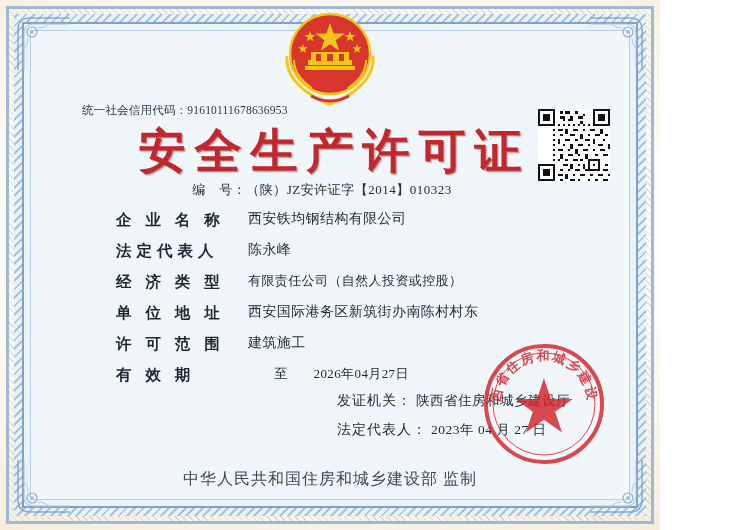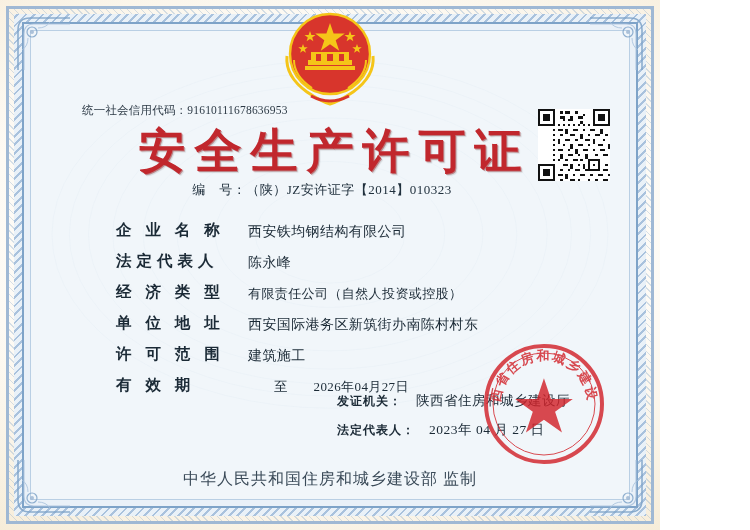--- a/index.html
+++ b/index.html
@@ -137,21 +137,21 @@
 
   
   .fields {
     position: absolute;
     left: 82px;
     top: 176px;
     right: 60px;
   }
   .row {
     display: flex;
-    align-items: flex-end;
+    align-items: flex-start;
     height: 31px;
   }
   .row .label {
     width: 132px;
     flex: 0 0 132px;
     font-size: 15.5px;
     font-weight: bold;
     color: #1b2a36;
     letter-spacing: 5px;
     white-space: nowrap;
@@ -178,25 +178,25 @@
     top: 358px;
     text-align: left;
   }
   .issue .iline {
     display: flex;
     align-items: baseline;
     height: 29px;
     white-space: nowrap;
   }
   .issue .ilabel {
-    font-size: 12px;
-    font-weight: bold;
+    font-size: 14px;
+    font-weight: normal;
     color: #1b2a36;
     letter-spacing: 1px;
-    margin-right: 14px;
+    margin-right: 4px;
   }
   .issue .ivalue {
     font-size: 13.5px;
     color: #1b2a36;
     letter-spacing: 0.5px;
   }
 
   
   #seal {
     position: absolute;

